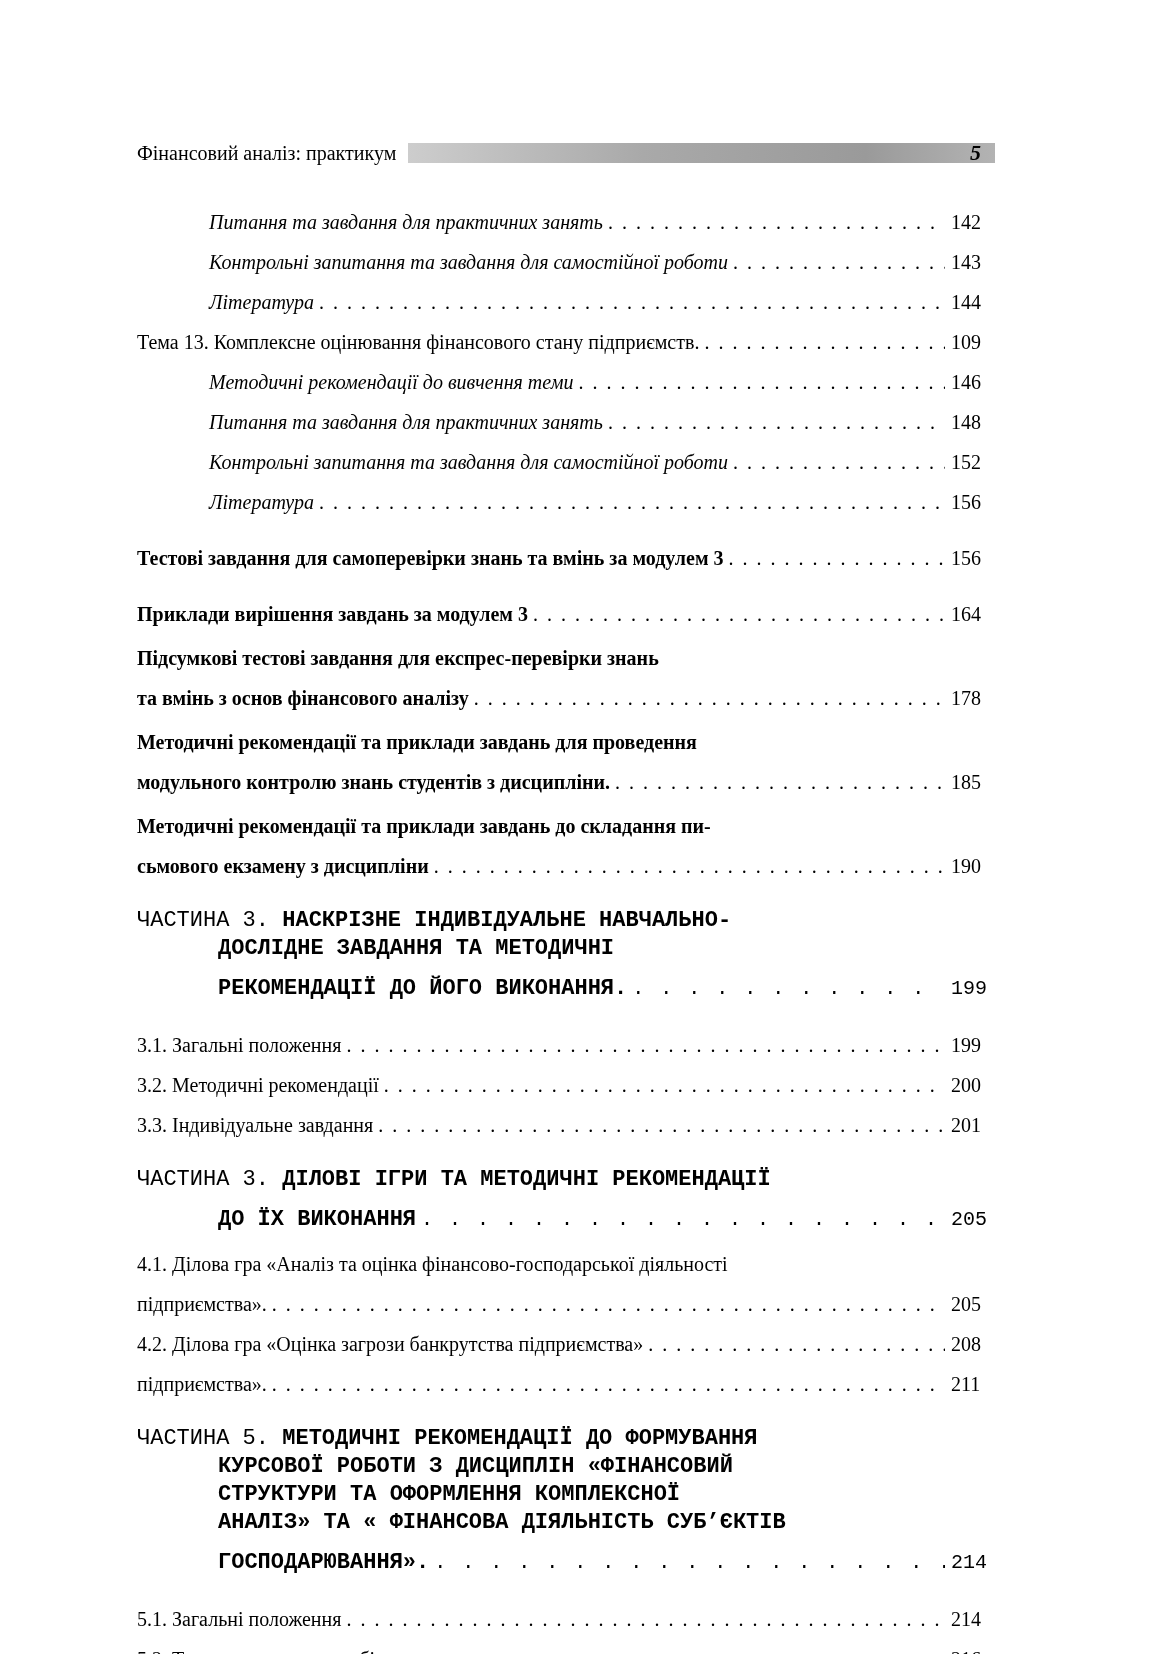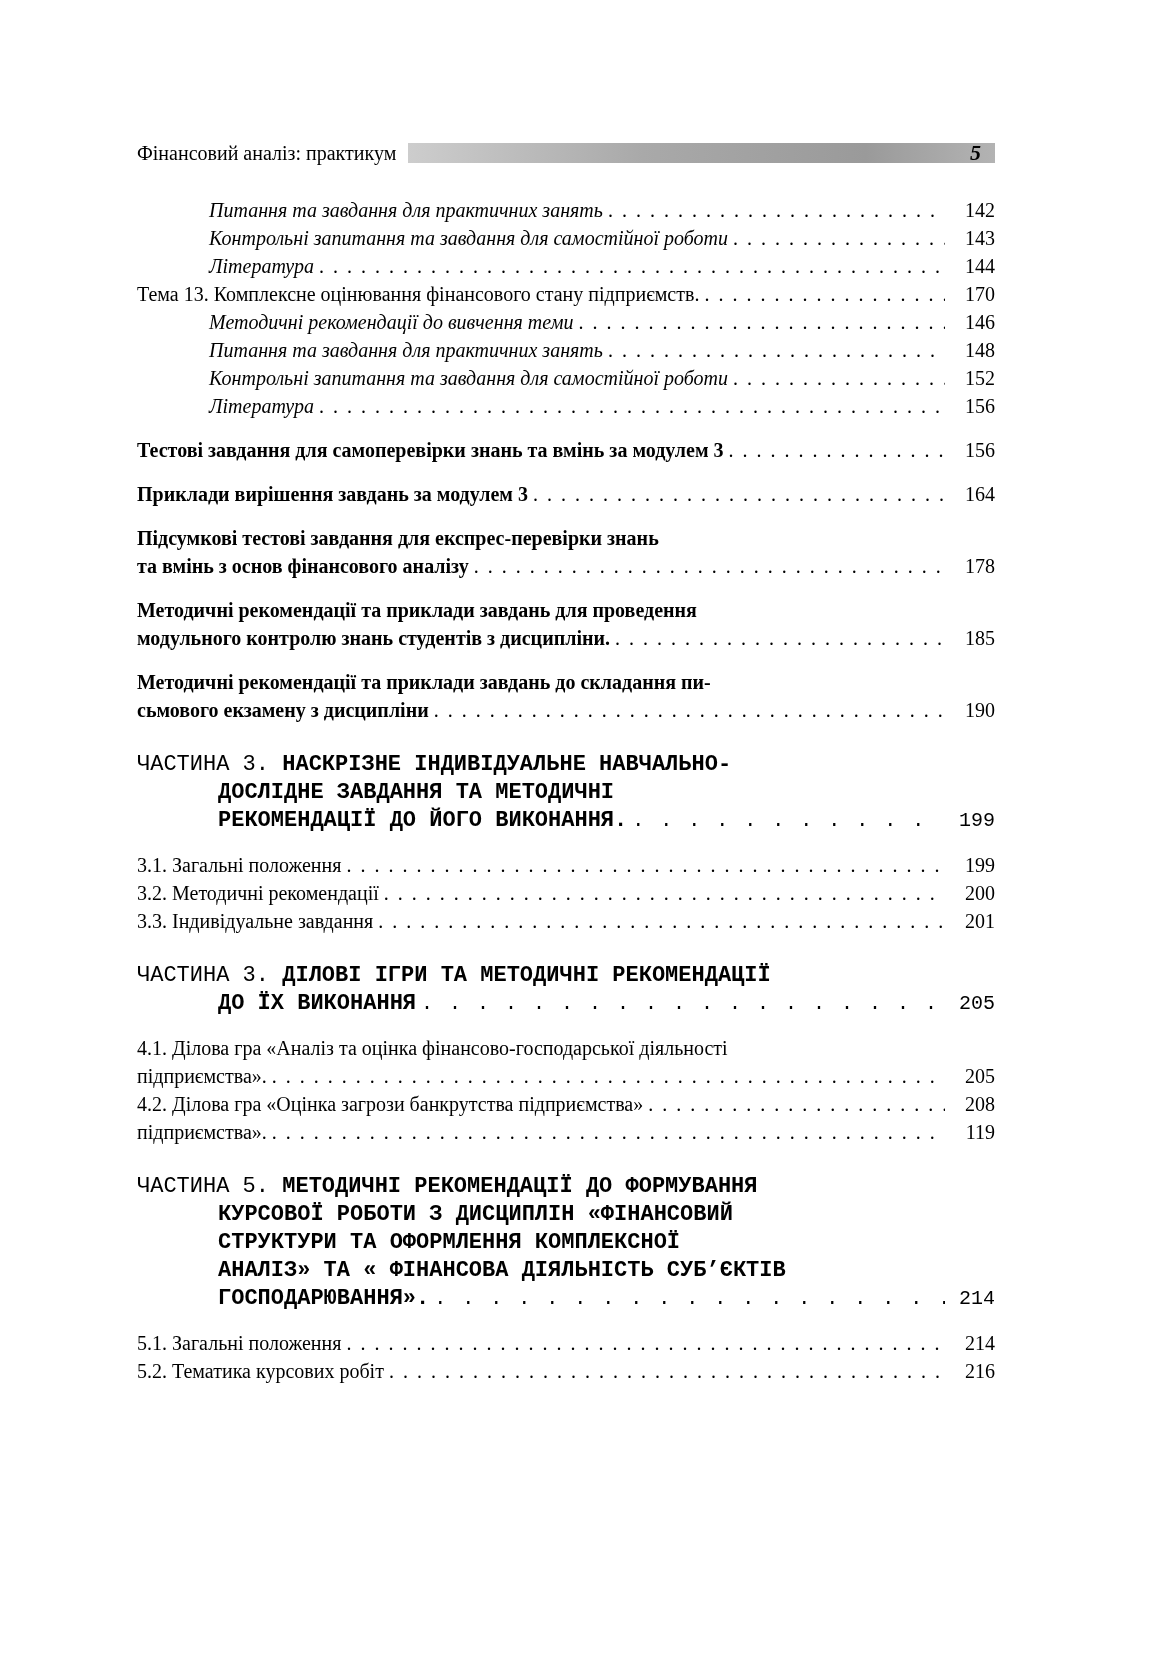--- a/index.html
+++ b/index.html
@@ -71,26 +71,26 @@
     overflow: hidden;
     white-space: nowrap;
     padding-left: 5px;
     letter-spacing: 2px;
     font-size: 20px;
     font-style: normal;
     font-weight: normal;
   }
   .pagenum {
     min-width: 44px;
-    text-align: right;
     margin-left: 6px;
     font-size: 20px;
     font-style: normal;
     font-weight: normal;
     flex-shrink: 0;
+    margin-top: 12px;
   }
   
   .entry.ind-1 .line { padding-left: 72px; }
   
   .e-italic .txt { font-style: italic; }
   .e-bold .txt { font-weight: bold; }
   .e-tema .prefix { font-weight: normal; }
   .e-part .line {
     font-size: 22px;
     font-weight: bold;
@@ -129,21 +129,21 @@
         <div class="line">
           <span class="txt">Література</span>
           <span class="dots">. . . . . . . . . . . . . . . . . . . . . . . . . . . . . . . . . . . . . . . . . . . . . . . . . . . . . . . . . . . . . . . . . . . . . . . . . . . . . . . . . . . . . . . . . . . . . . . . . . . . . . . . . . . . . . . . . . . . . . . .</span>
           <span class="pagenum">144</span>
         </div>
       </div>
       <div class="entry e-tema">
         <div class="line">
           <span class="txt"><span class="prefix">Тема 13. </span>Комплексне оцінювання фінансового стану підприємств.</span>
           <span class="dots">. . . . . . . . . . . . . . . . . . . . . . . . . . . . . . . . . . . . . . . . . . . . . . . . . . . . . . . . . . . . . . . . . . . . . . . . . . . . . . . . . . . . . . . . . . . . . . . . . . . . . . . . . . . . . . . . . . . . . . . .</span>
-          <span class="pagenum">170</span>
+          <span class="pagenum">109</span>
         </div>
       </div>
       <div class="entry e-italic ind-1">
         <div class="line">
           <span class="txt">Методичні рекомендації до вивчення теми</span>
           <span class="dots">. . . . . . . . . . . . . . . . . . . . . . . . . . . . . . . . . . . . . . . . . . . . . . . . . . . . . . . . . . . . . . . . . . . . . . . . . . . . . . . . . . . . . . . . . . . . . . . . . . . . . . . . . . . . . . . . . . . . . . . .</span>
           <span class="pagenum">146</span>
         </div>
       </div>
       <div class="entry e-italic ind-1">
@@ -269,21 +269,21 @@
         <div class="line">
           <span class="txt">4.2. Ділова гра «Оцінка загрози банкрутства підприємства»</span>
           <span class="dots">. . . . . . . . . . . . . . . . . . . . . . . . . . . . . . . . . . . . . . . . . . . . . . . . . . . . . . . . . . . . . . . . . . . . . . . . . . . . . . . . . . . . . . . . . . . . . . . . . . . . . . . . . . . . . . . . . . . . . . . .</span>
           <span class="pagenum">208</span>
         </div>
       </div>
       <div class="entry e-plain">
         <div class="line cont">
           <span class="txt">підприємства».</span>
           <span class="dots">. . . . . . . . . . . . . . . . . . . . . . . . . . . . . . . . . . . . . . . . . . . . . . . . . . . . . . . . . . . . . . . . . . . . . . . . . . . . . . . . . . . . . . . . . . . . . . . . . . . . . . . . . . . . . . . . . . . . . . . .</span>
-          <span class="pagenum">119</span>
+          <span class="pagenum">211</span>
         </div>
       </div>
       <div class="entry e-part gap-section">
         <div class="line">
           <span class="txt"><span class="prefix">ЧАСТИНА 5. </span>МЕТОДИЧНІ РЕКОМЕНДАЦІЇ ДО ФОРМУВАННЯ</span>
         </div>
         <div class="line cont">
           <span class="txt">КУРСОВОЇ РОБОТИ З ДИСЦИПЛІН «ФІНАНСОВИЙ</span>
         </div>
         <div class="line cont">

